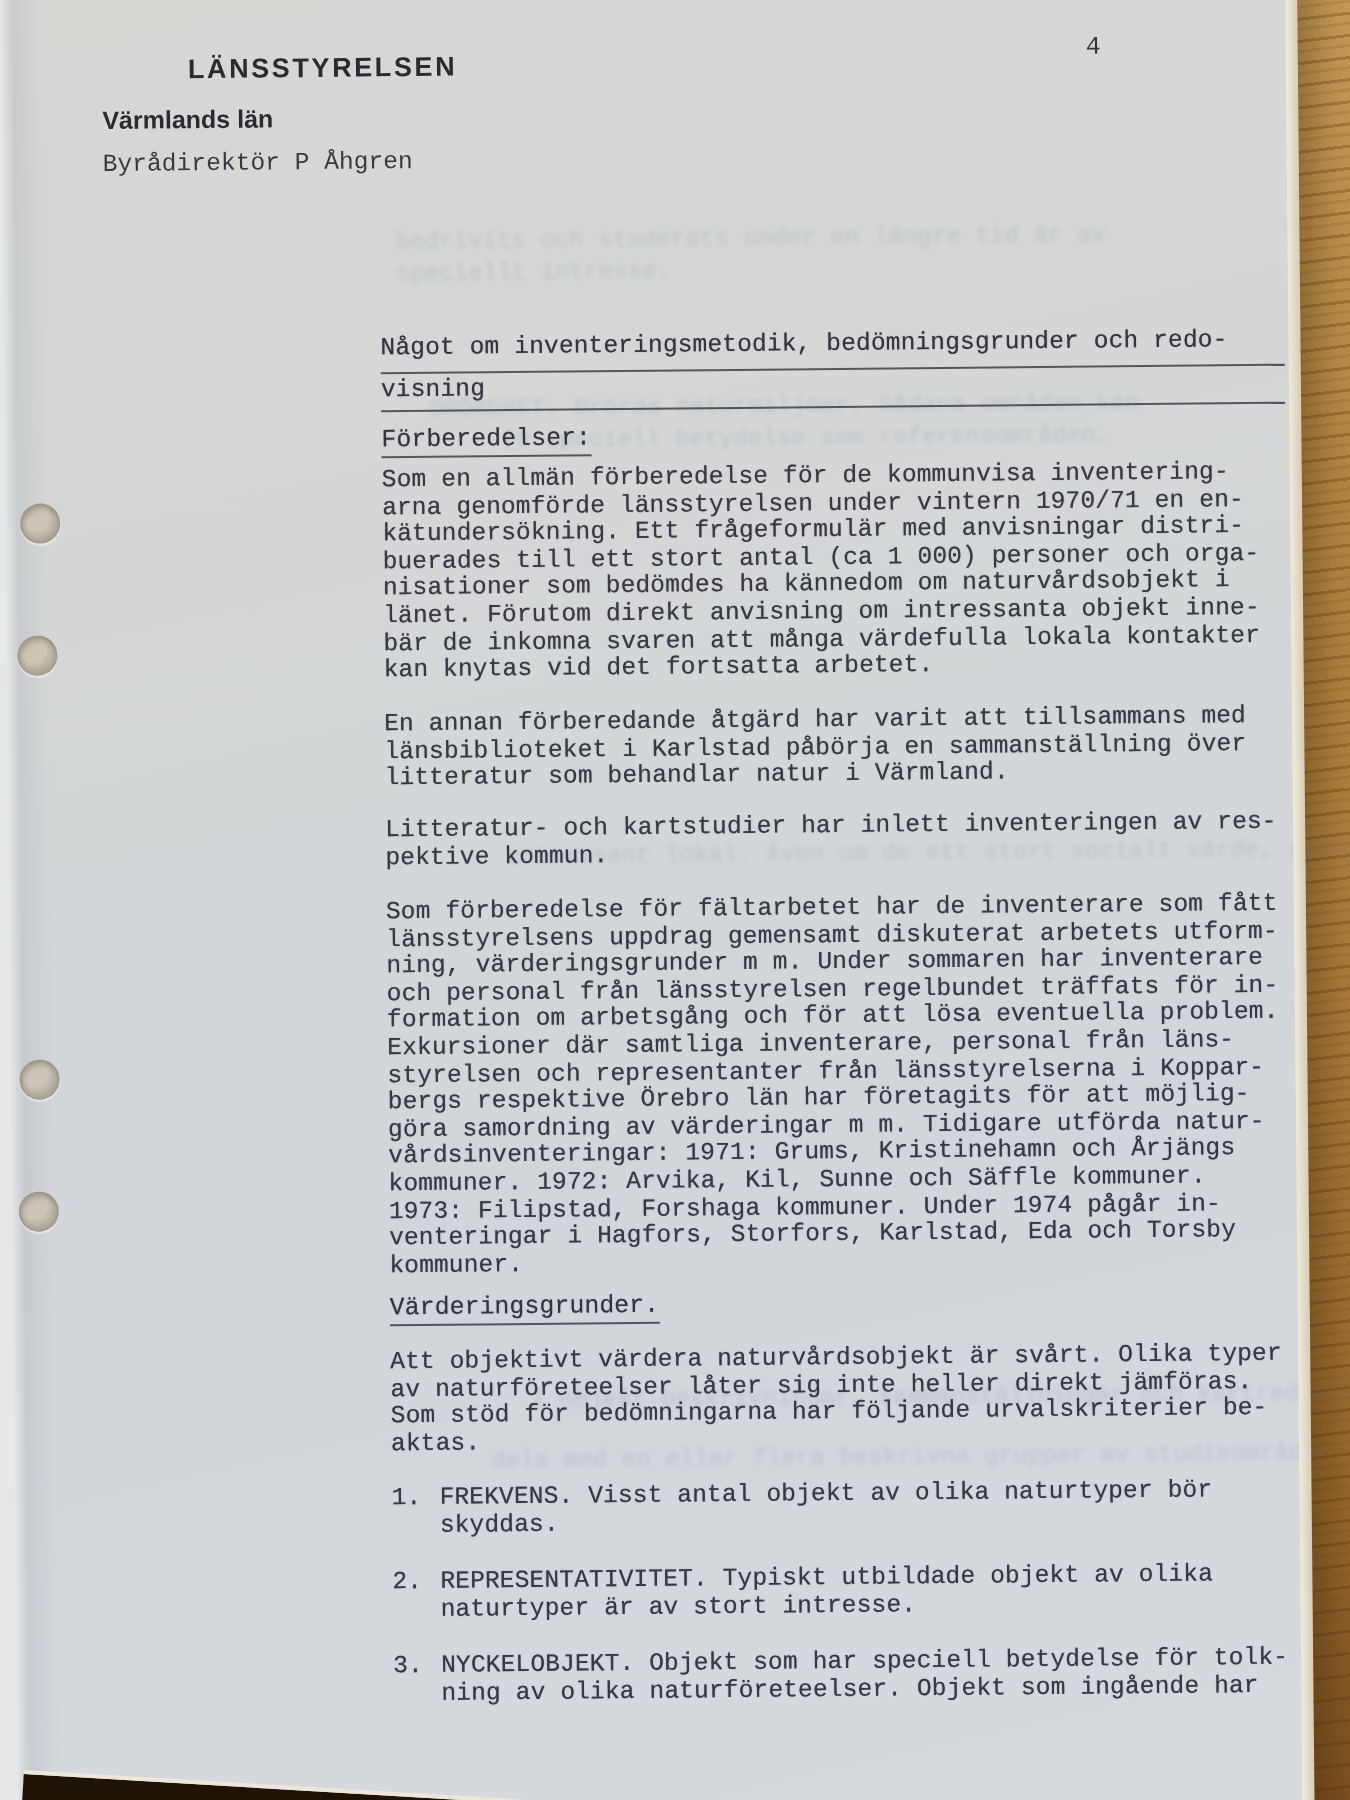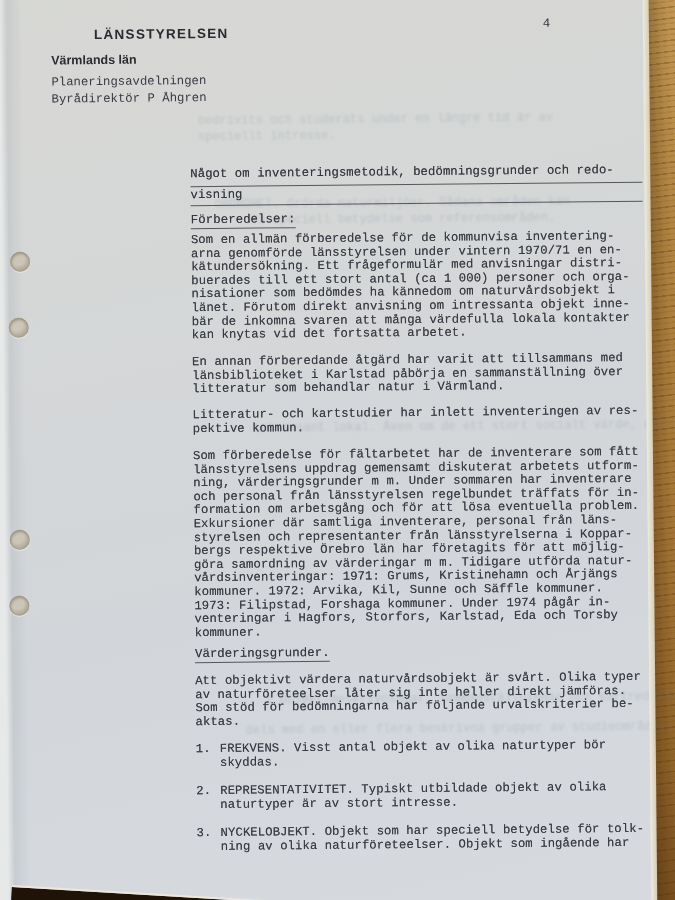--- a/index.html
+++ b/index.html
@@ -99,21 +99,20 @@
 <div class="paper">
 
   <span class="hole h1"></span>
   <span class="hole h2"></span>
   <span class="hole h3"></span>
   <span class="hole h4"></span>
 
   <div class="letterhead">
     <div class="lh-org">LÄNSSTYRELSEN</div>
     <div class="lh-region">Värmlands län</div>
-    <div class="lh-dept">Planeringsavdelningen</div>
     <div class="lh-officer">Byrådirektör P Åhgren</div>
   </div>
 
   <div class="page-num">4</div>
 
   <div class="doc-body">
 
     <div class="ghost g0">bedrivits och studerats under en längre tid är av</div>
     <div class="ghost g1">speciellt intresse.</div>
     <div class="ghost g2">ORÖRDHET. Orörda naturmiljöer. Sådana områden kan</div>

